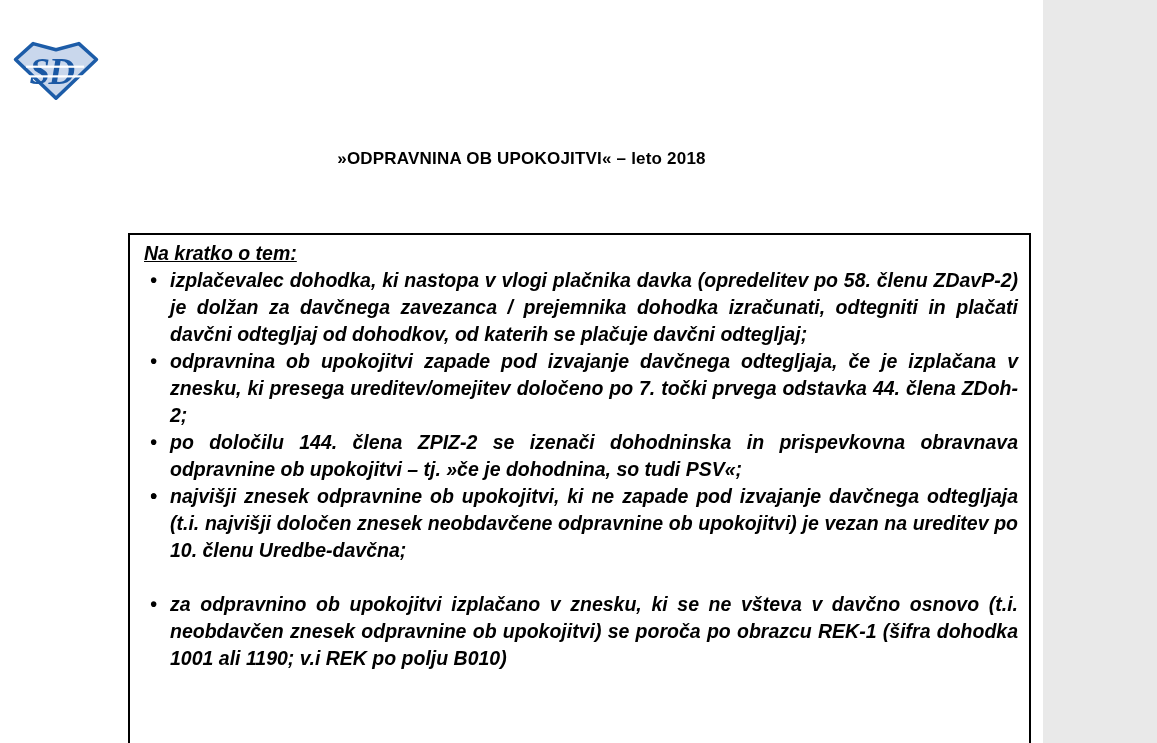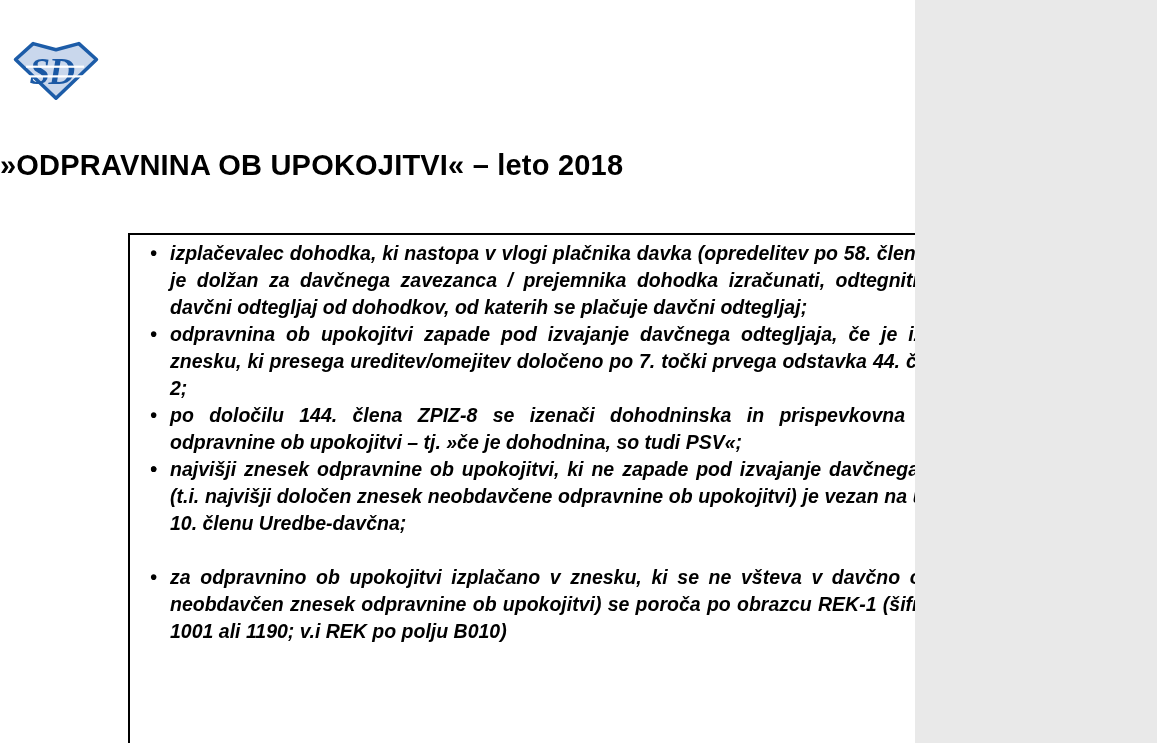--- a/index.html
+++ b/index.html
@@ -1,38 +1,39 @@
 <!DOCTYPE html>
 <html><head>
 <meta charset="utf-8">
 <style>
   html, body { margin: 0; padding: 0; background: #e9e9e9; }
   .page {
     position: relative;
-    width: 915px;
+    width: 1043px;
     height: 743px;
     background: #ffffff;
     overflow: hidden;
     font-family: "Liberation Sans", sans-serif;
     color: #000;
   }
   .logo {
     position: absolute;
     left: 12px;
     top: 38px;
     width: 88px;
     height: 64px;
   }
   .doc-title {
     position: absolute;
     top: 149px;
     left: 0;
     width: 100%;
     margin: 0;
-    font-size: 29px;
+    text-align: center;
+    font-size: 17px;
     font-weight: bold;
     font-style: normal;
     letter-spacing: 0.2px;
   }
   .summary-box {
     position: absolute;
     left: 128px;
     top: 233px;
     width: 903px;
     height: 580px;
@@ -76,23 +77,24 @@
   <svg class="logo" viewBox="0 0 100 72" xmlns="http://www.w3.org/2000/svg">
     <polygon points="4,24 24,6 50,13 76,6 96,24 50,68" stroke-width="4" stroke-linejoin="round" fill="#c9d7ec" stroke="#1c5ca8"></polygon>
     <text x="20" y="52" font-size="42" font-weight="bold" font-style="italic" font-family="Liberation Serif, serif" letter-spacing="-2" fill="#1a58a4">SD</text>
     <rect x="16" y="31" width="66" height="2.5" fill="#ffffff"></rect>
     <rect x="16" y="42" width="66" height="2.5" fill="#ffffff"></rect>
   </svg>
 
   <h1 class="doc-title">»ODPRAVNINA OB UPOKOJITVI« – leto 2018</h1>
 
   <div class="summary-box">
+    <span class="summary-heading">Na kratko o tem:</span>
     <ul class="bullets">
         <li><span class="dot">•</span><span>izplačevalec dohodka, ki nastopa v vlogi plačnika davka (opredelitev po 58. členu ZDavP-2) je dolžan za davčnega zavezanca / prejemnika dohodka izračunati, odtegniti in plačati davčni odtegljaj od dohodkov, od katerih se plačuje davčni odtegljaj;</span></li>
         <li><span class="dot">•</span><span>odpravnina ob upokojitvi zapade pod izvajanje davčnega odtegljaja, če je izplačana v znesku, ki presega ureditev/omejitev določeno po 7. točki prvega odstavka 44. člena ZDoh-2;</span></li>
-        <li><span class="dot">•</span><span>po določilu 144. člena ZPIZ-8 se izenači dohodninska in prispevkovna obravnava odpravnine ob upokojitvi – tj. »če je dohodnina, so tudi PSV«;</span></li>
+        <li><span class="dot">•</span><span>po določilu 144. člena ZPIZ-2 se izenači dohodninska in prispevkovna obravnava odpravnine ob upokojitvi – tj. »če je dohodnina, so tudi PSV«;</span></li>
         <li><span class="dot">•</span></li>
         <li><span class="dot">•</span><span>najvišji znesek odpravnine ob upokojitvi, ki ne zapade pod izvajanje davčnega odtegljaja (t.i. najvišji določen znesek neobdavčene odpravnine ob upokojitvi) je vezan na ureditev po 10. členu Uredbe-davčna;</span></li>
         <li><span class="dot">•</span><span>za odpravnino ob upokojitvi izplačano v znesku, ki se ne všteva v davčno osnovo (t.i. neobdavčen znesek odpravnine ob upokojitvi) se poroča po obrazcu REK-1 (šifra dohodka 1001 ali 1190; v.i REK po polju B010)</span></li>
       </ul>
   </div>
 
 </div>
 
 </body></html>

